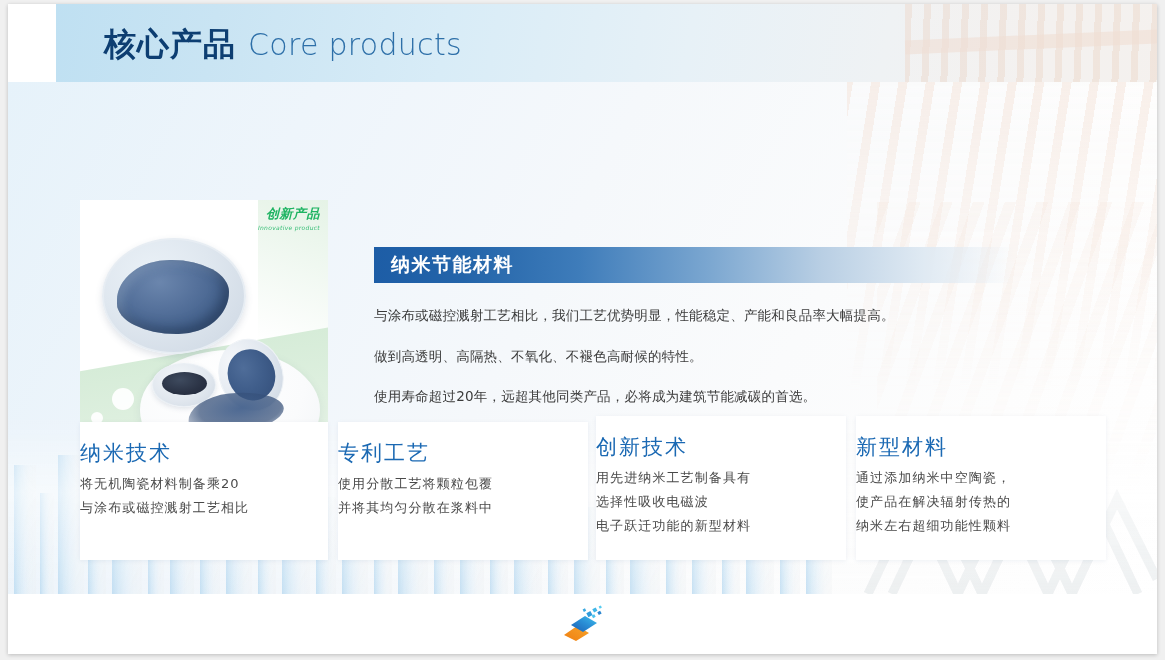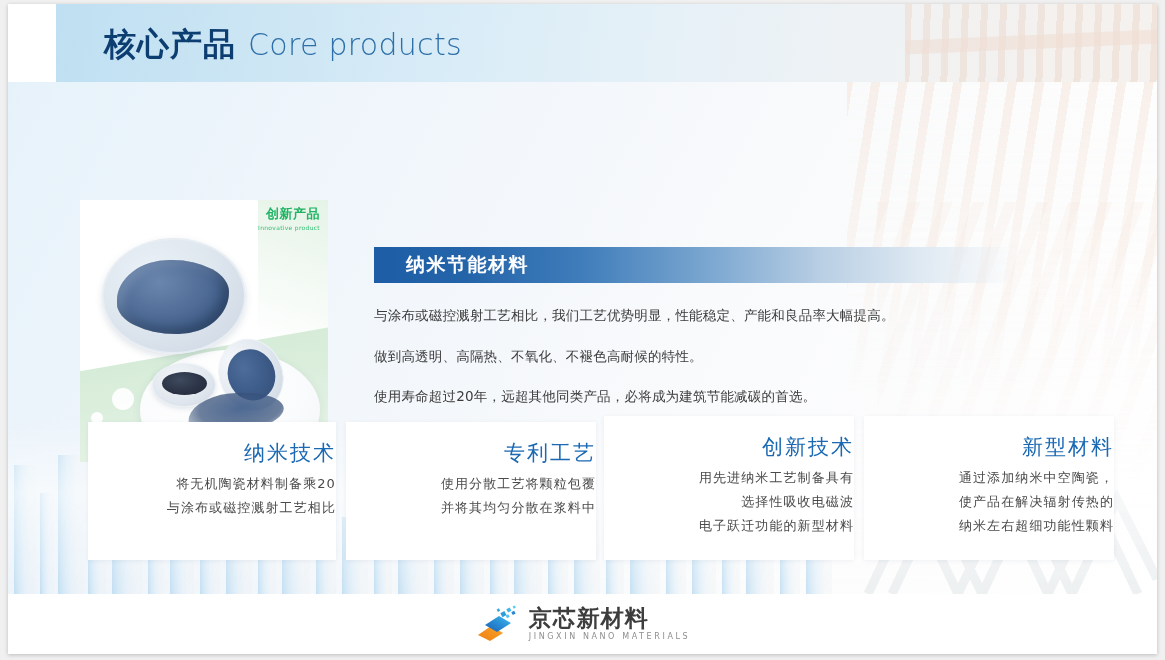--- a/index.html
+++ b/index.html
@@ -143,20 +143,21 @@
 
   
   .product-img {
     position: absolute;
     left: 72px;
     top: 118px;
     width: 248px;
     height: 262px;
     background: #ffffff;
     overflow: hidden;
+    font-style: italic;
   }
   .pi-green-bottom {
     position: absolute;
     left: -30px; top: 148px;
     width: 340px; height: 180px;
     background: linear-gradient(180deg, #d6ecd8 0%, #e6f3e6 65%, #eef7ee 100%);
     transform: rotate(-10deg);
   }
   .pi-green-right {
     position: absolute;
@@ -275,21 +276,21 @@
         #e0eaf3 86%,
         rgba(247,250,252,0) 100%);
     display: flex;
     align-items: center;
   }
   .feature-banner-text {
     color: #ffffff;
     font-size: 19px;
     font-weight: bold;
     letter-spacing: 1.5px;
-    margin-left: 32px;
+    margin-left: 17px;
   }
   .feature-paras {
     margin-top: 22px;
   }
   .feature-para {
     font-size: 13.5px;
     color: #3b3b3b;
     line-height: 1.6;
     margin-bottom: 19px;
     letter-spacing: .2px;
@@ -301,23 +302,22 @@
     position: absolute;
     left: 0;
     top: 334px;
     width: 100%;
     height: 150px;
   }
   .card {
     position: absolute;
     background: #ffffff;
     box-shadow: 0 1px 4px rgba(90,120,155,.10);
-    text-align: right;
+    text-align: left;
     box-sizing: border-box;
-    margin-left: 8px;
   }
   .card-title {
     font-size: 21px;
     color: #1b69b3;
     letter-spacing: 2px;
     margin-top: 18px;
     line-height: 1.25;
   }
   .card-line {
     font-size: 13px;
@@ -533,20 +533,16 @@
 
         <polygon points="10,20 24,11 36,18 22,27" fill="url(#lgBlue)"></polygon>
 
         <rect x="26" y="7" width="4.6" height="4.6" transform="rotate(-28 28 9)" fill="#2f9cdc"></rect>
         <rect x="32" y="3" width="3.8" height="3.8" transform="rotate(-28 34 5)" fill="#3fb6e8"></rect>
         <rect x="37" y="6" width="3.2" height="3.2" transform="rotate(-28 39 8)" fill="#2a86d0"></rect>
         <rect x="31" y="10" width="3.0" height="3.0" transform="rotate(-28 32 11)" fill="#4cc3ee"></rect>
         <rect x="38" y="1" width="2.4" height="2.4" transform="rotate(-28 39 2)" fill="#56cbf0"></rect>
         <rect x="22" y="4" width="2.6" height="2.6" transform="rotate(-28 23 5)" fill="#3aa8e0"></rect>
       </svg>
-      <div class="logo-text">
-        <div class="logo-cn">京芯新材料</div>
-        <div class="logo-en">JINGXIN NANO MATERIALS</div>
-      </div>
     </div>
   </div>
 
 </div>
 
 </body></html>

